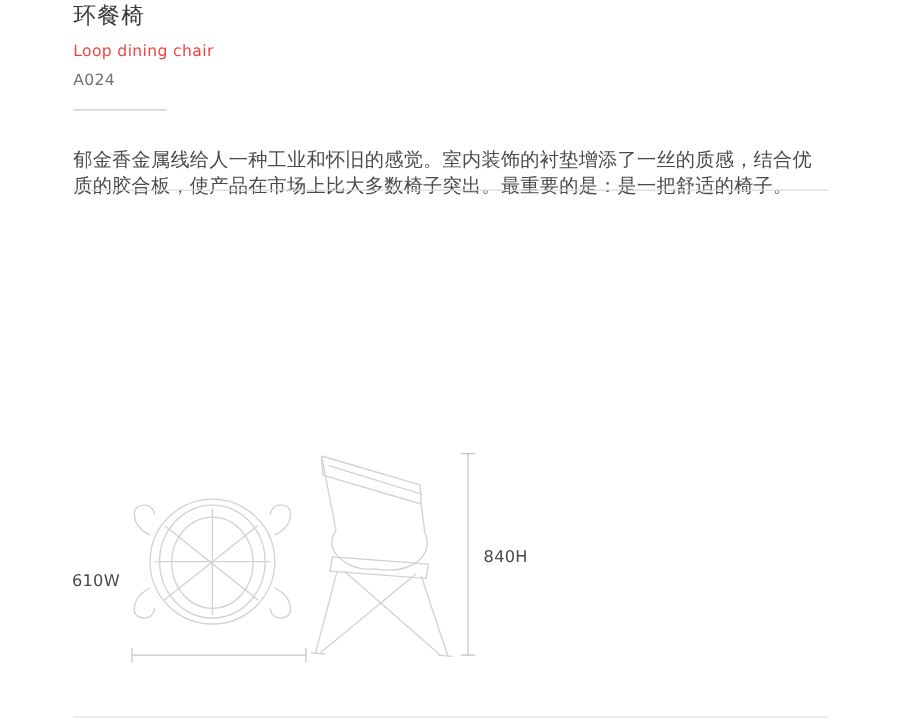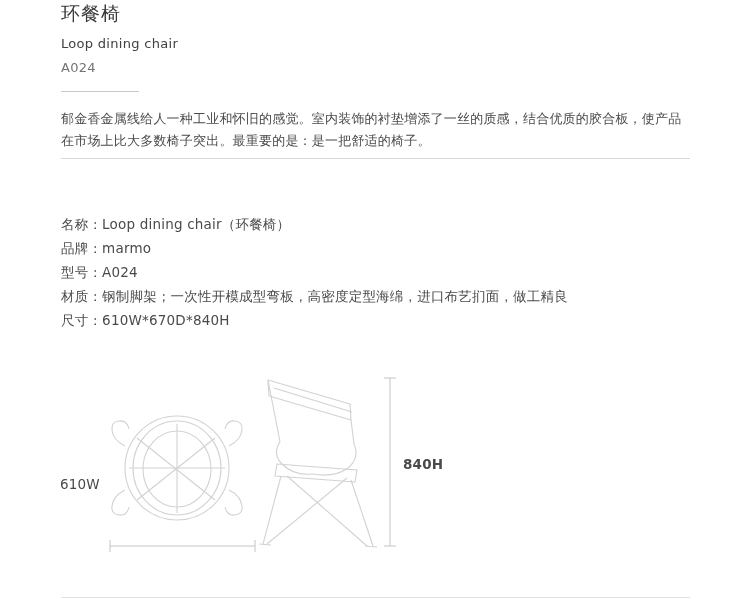--- a/index.html
+++ b/index.html
@@ -30,43 +30,43 @@
   .title-cn {
     font-size: 19px;
     color: #3a3a3a;
     line-height: 26px;
     margin: 0;
     font-weight: normal;
     letter-spacing: 1px;
   }
   .title-en {
     font-size: 13px;
-    color: #404040;
+    color: #ef4444;
     line-height: 22px;
     margin-top: 7px;
     letter-spacing: 0.3px;
   }
   .model-code {
     font-size: 13px;
     color: #737373;
     line-height: 22px;
     margin-top: 2px;
     letter-spacing: 0.3px;
   }
   .short-rule {
     width: 78px;
     height: 1px;
     background: #c9c9c9;
     margin-top: 12px;
   }
   .intro {
-    font-size: 13px;
+    font-size: 16px;
     color: #4a4a4a;
     line-height: 22px;
-    margin-top: 16px;
+    margin-top: 30px;
     width: 628px;
     letter-spacing: 0.2px;
   }
   .long-rule {
     position: absolute;
     left: 61px;
     top: 158px;
     width: 629px;
     height: 1px;
     background: #d8d8d8;
@@ -98,21 +98,20 @@
     color: #4a4a4a;
     letter-spacing: 0.2px;
   }
   .dim-width {
     left: 5px;
     top: 108px;
   }
   .dim-height {
     left: 348px;
     top: 88px;
-    font-weight: bold;
   }
   svg.line-art {
     position: absolute;
     left: 0;
     top: 0;
   }
   
   .bottom-rule {
     position: absolute;
     left: 61px;
@@ -130,27 +129,20 @@
   <div class="header">
     <h1 class="title-cn">环餐椅</h1>
     <div class="title-en">Loop dining chair</div>
     <div class="model-code">A024</div>
     <div class="short-rule"></div>
     <div class="intro">郁金香金属线给人一种工业和怀旧的感觉。室内装饰的衬垫增添了一丝的质感，结合优质的胶合板，使产品在市场上比大多数椅子突出。最重要的是：是一把舒适的椅子。</div>
   </div>
 
   <div class="long-rule"></div>
 
-  <div class="specs">
-    <div class="spec-line">名称：Loop dining chair（环餐椅）</div>
-    <div class="spec-line">品牌：marmo</div>
-    <div class="spec-line">型号：A024</div>
-    <div class="spec-line">材质：钢制脚架；一次性开模成型弯板，高密度定型海绵，进口布艺扪面，做工精良</div>
-    <div class="spec-line">尺寸：610W*670D*840H</div>
-  </div>
 
   <div class="drawing">
     <span class="dim-label dim-width">610W</span>
     <span class="dim-label dim-height">840H</span>
 
     <svg class="line-art" width="420" height="190" viewBox="0 0 420 190">
       <g fill="none" stroke="#d2d2d2" stroke-width="1.1">
 
         <ellipse cx="122" cy="100" rx="52" ry="52"></ellipse>
         <ellipse cx="122" cy="100" rx="44" ry="47"></ellipse>

